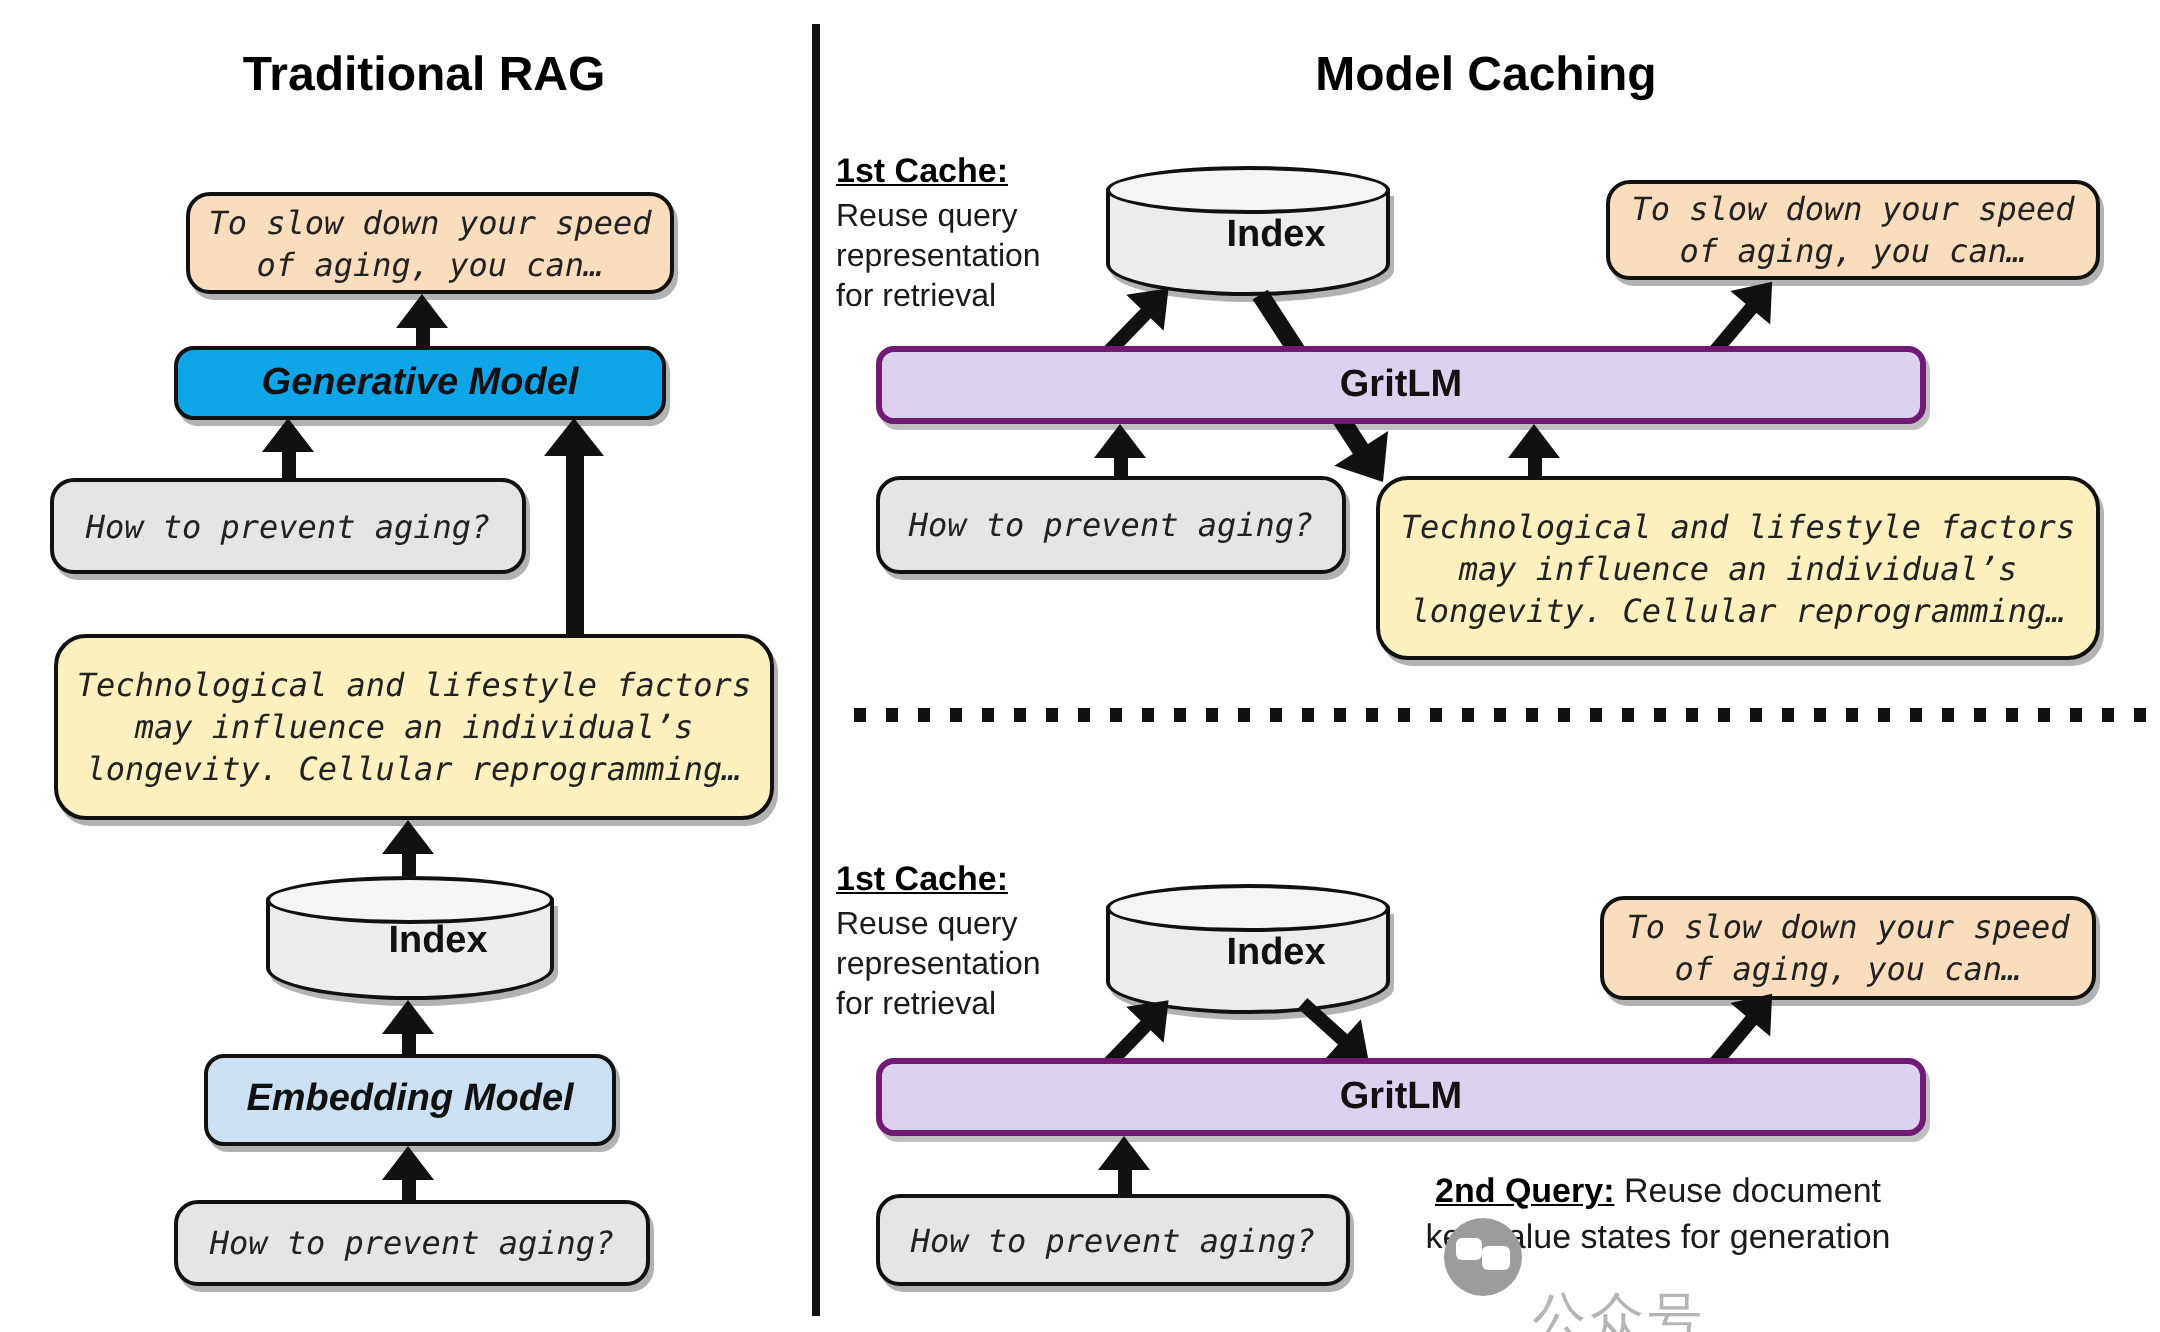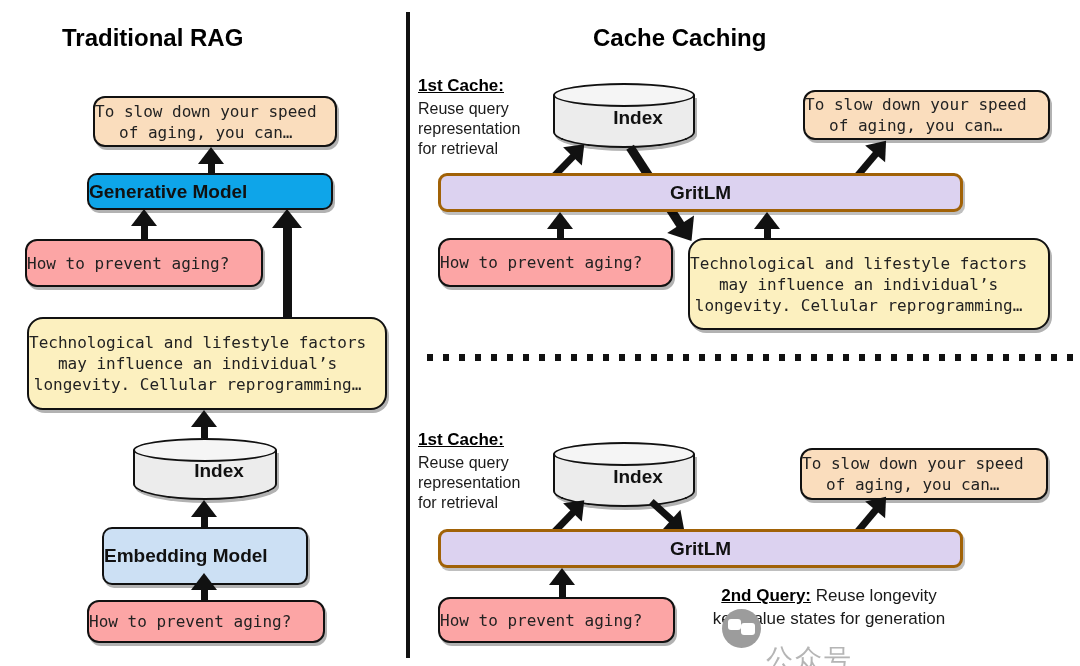--- a/index.html
+++ b/index.html
@@ -1,32 +1,32 @@
 <!DOCTYPE html>
 <html><head>
 <meta charset="utf-8">
 <style>
   html,body{margin:0;padding:0;background:#fff;}
   .stage{position:relative;width:1080px;height:666px;background:#fff;overflow:hidden;
          font-family:"Liberation Sans",sans-serif;color:#111;}
 
-  .title{position:absolute;font-weight:bold;font-size:24px;line-height:28px;color:#000;}
+  .title{position:absolute;font-weight:bold;font-size:24px;line-height:28px;text-align:center;color:#000;}
 
   .box{position:absolute;box-sizing:border-box;border:2.5px solid #111;
-       display:flex;align-items:center;justify-content:flex-start;text-align:center;
-       box-shadow:2px 3px 0 rgba(0,0,0,0.30);}
+       display:flex;align-items:center;justify-content:center;text-align:center;
+       box-shadow:2px 3px 0 rgba(0,0,0,0.30);font-style:italic;}
   .mono{font-family:"DejaVu Sans Mono",monospace;font-size:16px;line-height:21px;color:#222;white-space:pre-line;}
   .biglabel{font-weight:bold;font-size:19px;color:#111;}
 
   .answer{background:#FADDBD;border-radius:12px;}
-  .query{background:#fca5a5;border-radius:12px;}
+  .query{background:#e5e5e5;border-radius:12px;}
   .doc{background:#FCF0BF;border-radius:16px;}
   .generative{background:#0ea5e9;border-radius:10px;}
   .embedding{background:#CCE0F4;border-radius:10px;}
-  .gritlm{position:absolute;box-sizing:border-box;background:#DCD2F0;border:3px solid #a16207;border-radius:9px;
+  .gritlm{position:absolute;box-sizing:border-box;background:#DCD2F0;border:3px solid #701a75;border-radius:9px;
           display:flex;align-items:center;justify-content:center;box-shadow:2px 3px 0 rgba(0,0,0,0.25);}
 
   
   .cyl{position:absolute;}
   .cyl-top{position:absolute;box-sizing:border-box;top:0;left:0;right:0;height:24px;background:#F5F5F5;
            border:2.5px solid #111;border-radius:50%;z-index:2;}
   .cyl-body{position:absolute;box-sizing:border-box;top:12px;left:0;right:0;bottom:0;background:#ECECEC;
             border:2.5px solid #111;border-top:none;border-radius:0 0 50% 50% / 0 0 16px 16px;
             box-shadow:2px 3px 0 rgba(0,0,0,0.30);}
   .cyl-label{position:absolute;left:0;right:0;top:calc(52% - 10px);text-align:center;z-index:3;
@@ -111,34 +111,34 @@
     <div class="cyl-body"></div>
     <div class="cyl-top"></div>
     <div class="cyl-label">Index</div>
   </div>
 
   <div class="arr" style="left:190px;top:500px;height:27px;">
       <span class="shaft"></span>
       <span class="head"></span>
     </div>
 
-  <div class="box embedding" style="left:102px;top:527px;width:206px;height:58px;">
+  <div class="box embedding" style="left:102px;top:527px;width:206px;height:46px;">
     <span class="biglabel">Embedding Model</span>
   </div>
 
   <div class="arr" style="left:190px;top:573px;height:27px;">
       <span class="shaft"></span>
       <span class="head"></span>
     </div>
 
   <div class="box query mono" style="left:87px;top:600px;width:238px;height:43px;">
     <span>How to prevent aging?</span>
   </div>
 
-  <div class="title" style="left:593px;top:24px;width:300px;">Cache Caching</div>
+  <div class="title" style="left:593px;top:24px;width:300px;">Model Caching</div>
 
   <div class="cache-note" style="left:418px;top:76px;width:138px;">
     <span class="cache-heading">1st Cache:</span>
     <span class="cache-body">Reuse query
 representation
 for retrieval</span>
   </div>
 
   <div class="cyl" style="left:553px;top:83px;width:142px;height:65px;">
     <div class="cyl-body"></div>
@@ -226,21 +226,21 @@
   <div class="arr" style="left:548px;top:568px;height:30px;">
       <span class="shaft"></span>
       <span class="head"></span>
     </div>
 
   <div class="box query mono" style="left:438px;top:597px;width:237px;height:46px;">
     <span>How to prevent aging?</span>
   </div>
 
   <div class="cache-note2" style="left:694px;top:584px;width:270px;">
-    <span class="cache-heading-inline">2nd Query:</span><span> Reuse longevity</span><br>
+    <span class="cache-heading-inline">2nd Query:</span><span> Reuse document</span><br>
     <span>key-value states for generation</span>
   </div>
 
   <div class="wm-logo">
       <span class="b1"></span>
       <span class="b2"></span>
     </div>
   <div class="wm-text" style="left:766px;">公众号</div>
 
 </div>

